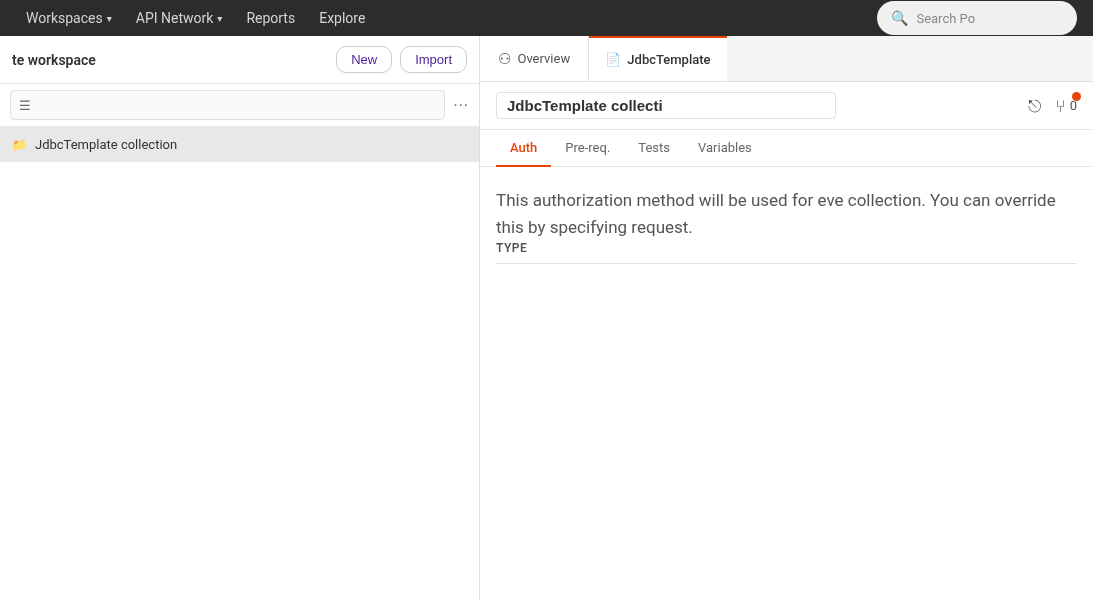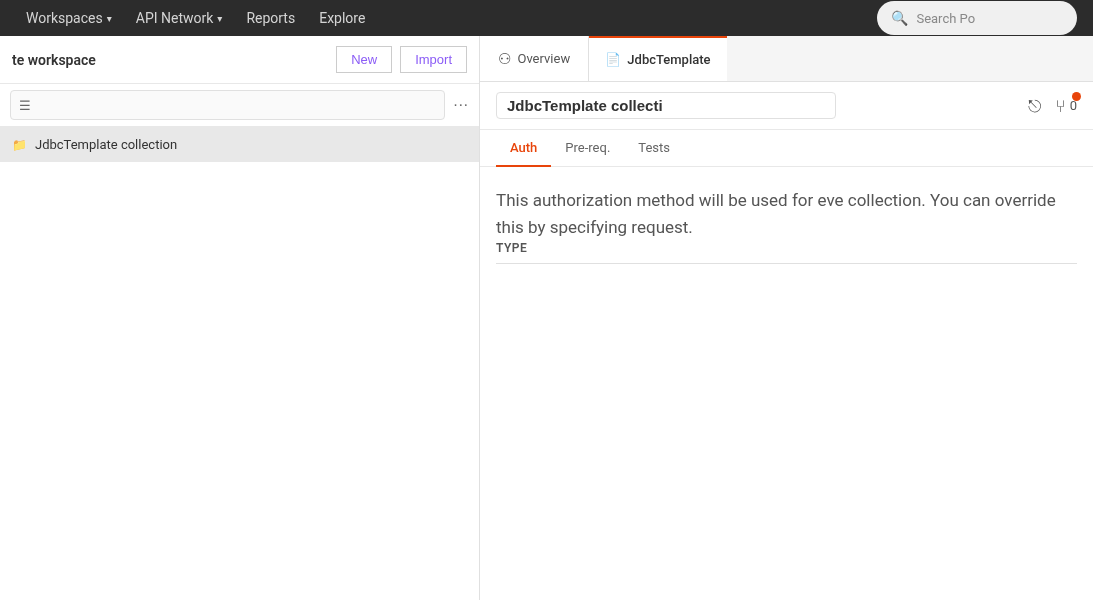--- a/index.html
+++ b/index.html
@@ -87,26 +87,26 @@
       font-size: 14px;
       font-weight: 600;
       color: #333;
     }
     .header-buttons {
       display: flex;
       gap: 8px;
     }
     .btn {
       padding: 5px 14px;
-      border-radius: 0;
+      border-radius: 10px;
       font-size: 13px;
       cursor: pointer;
       border: 1px solid #ccc;
       background: #fff;
-      color: #8b5cf6;
+      color: #4c1d95;
       font-weight: 500;
     }
 
     .sidebar-toolbar {
       display: flex;
       align-items: center;
       padding: 6px 10px;
       gap: 8px;
       border-bottom: 1px solid #e8e8e8;
     }
@@ -373,20 +373,23 @@
     <div class="inner-tabs">
       <div class="inner-tab active">
         <span>Auth</span>
       </div>
       <div class="inner-tab">
         <span>Pre-req.</span>
       </div>
       <div class="inner-tab">
         <span>Tests</span>
       </div>
+      <div class="inner-tab">
+        <span>Variables</span>
+      </div>
     </div>
 
     <div class="content-body">
       <p class="auth-description">This authorization method will be used for eve collection. You can override this by specifying request.</p>
       <div class="type-label">Type</div>
       <hr class="type-divider">
     </div>
 
   </div>
 </div>

